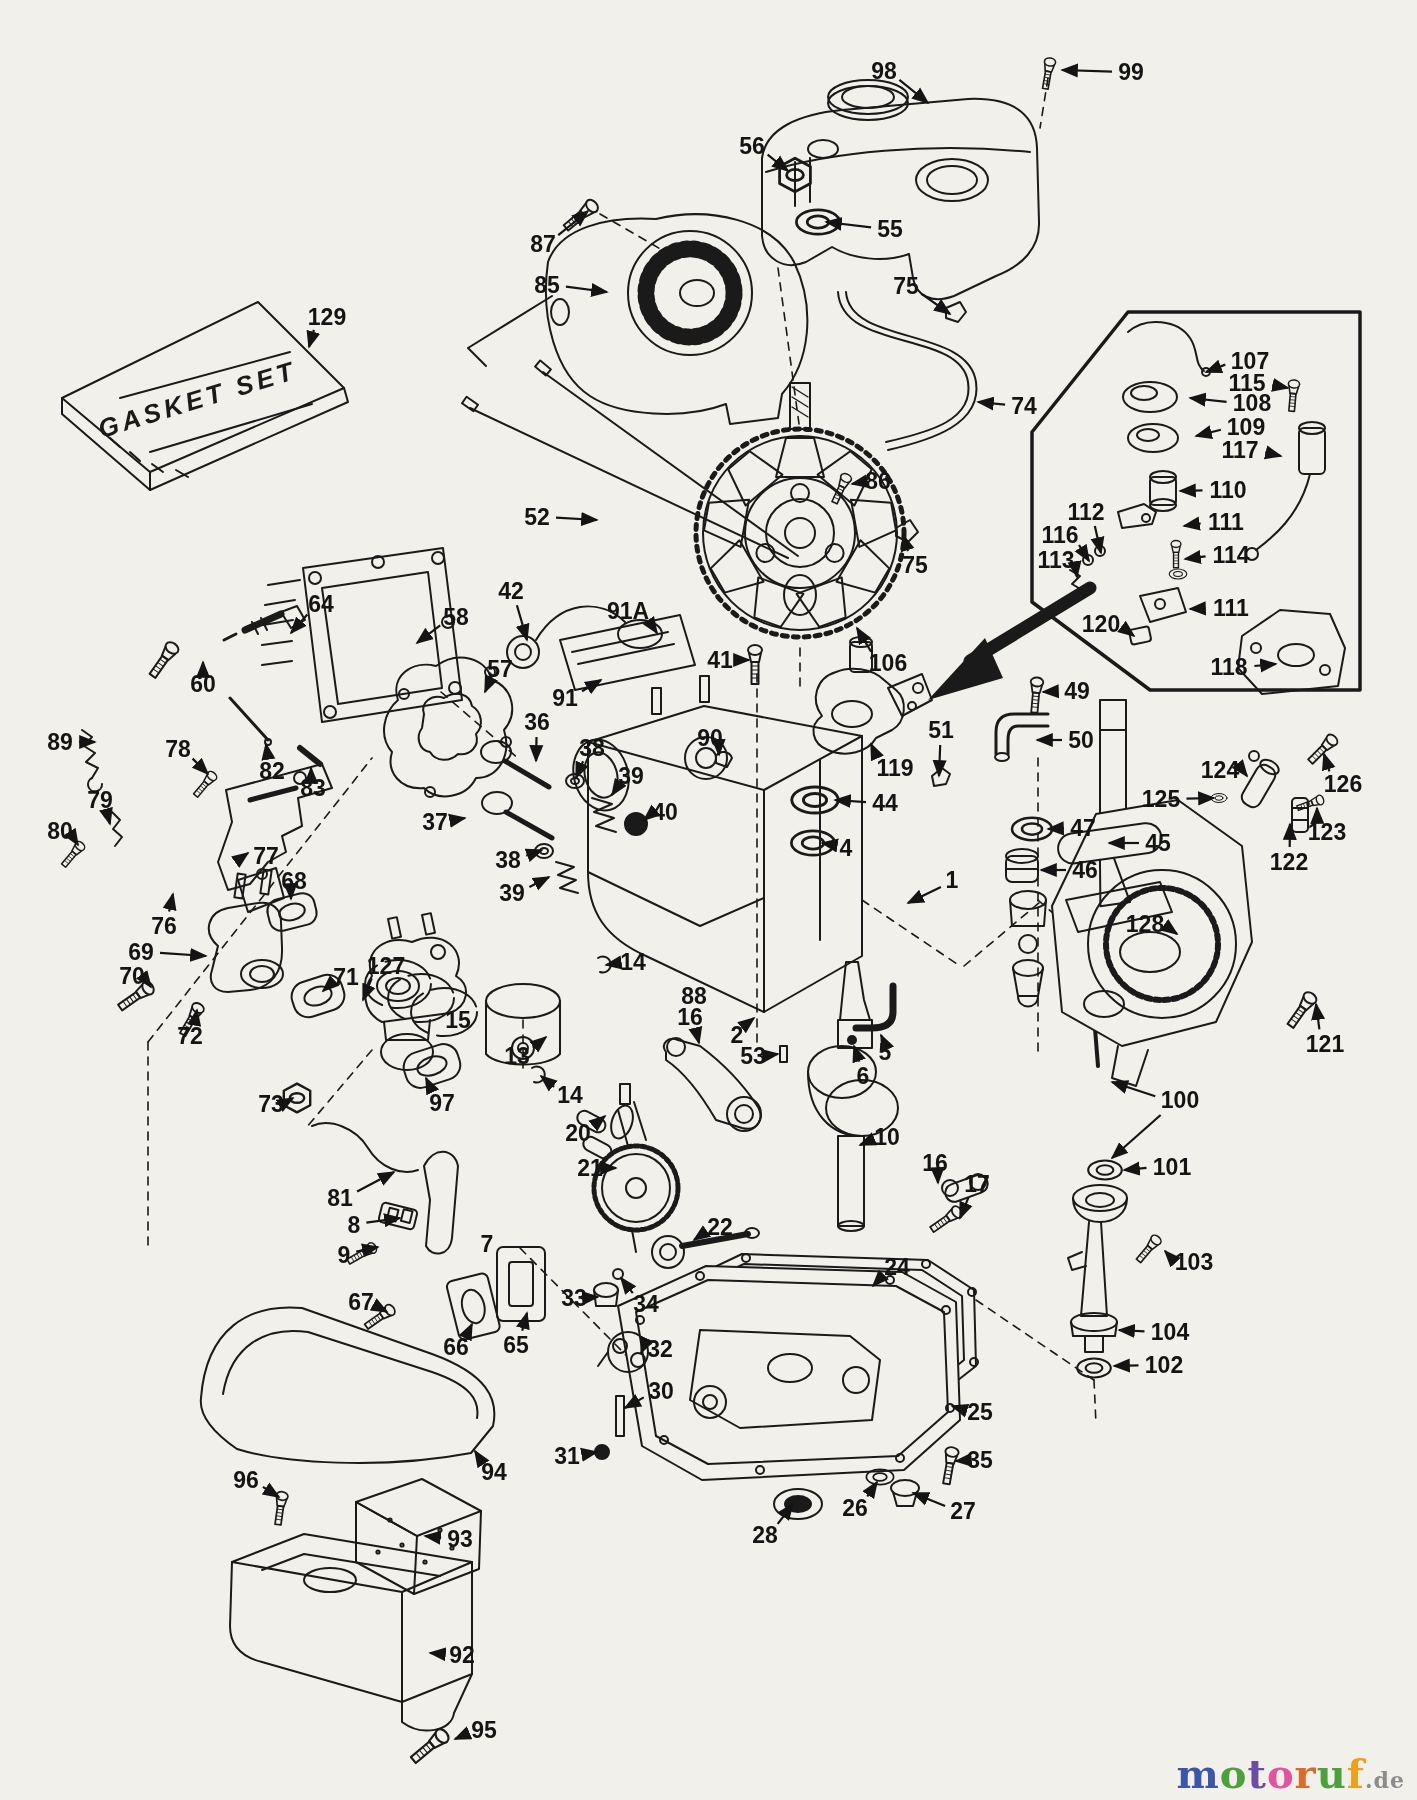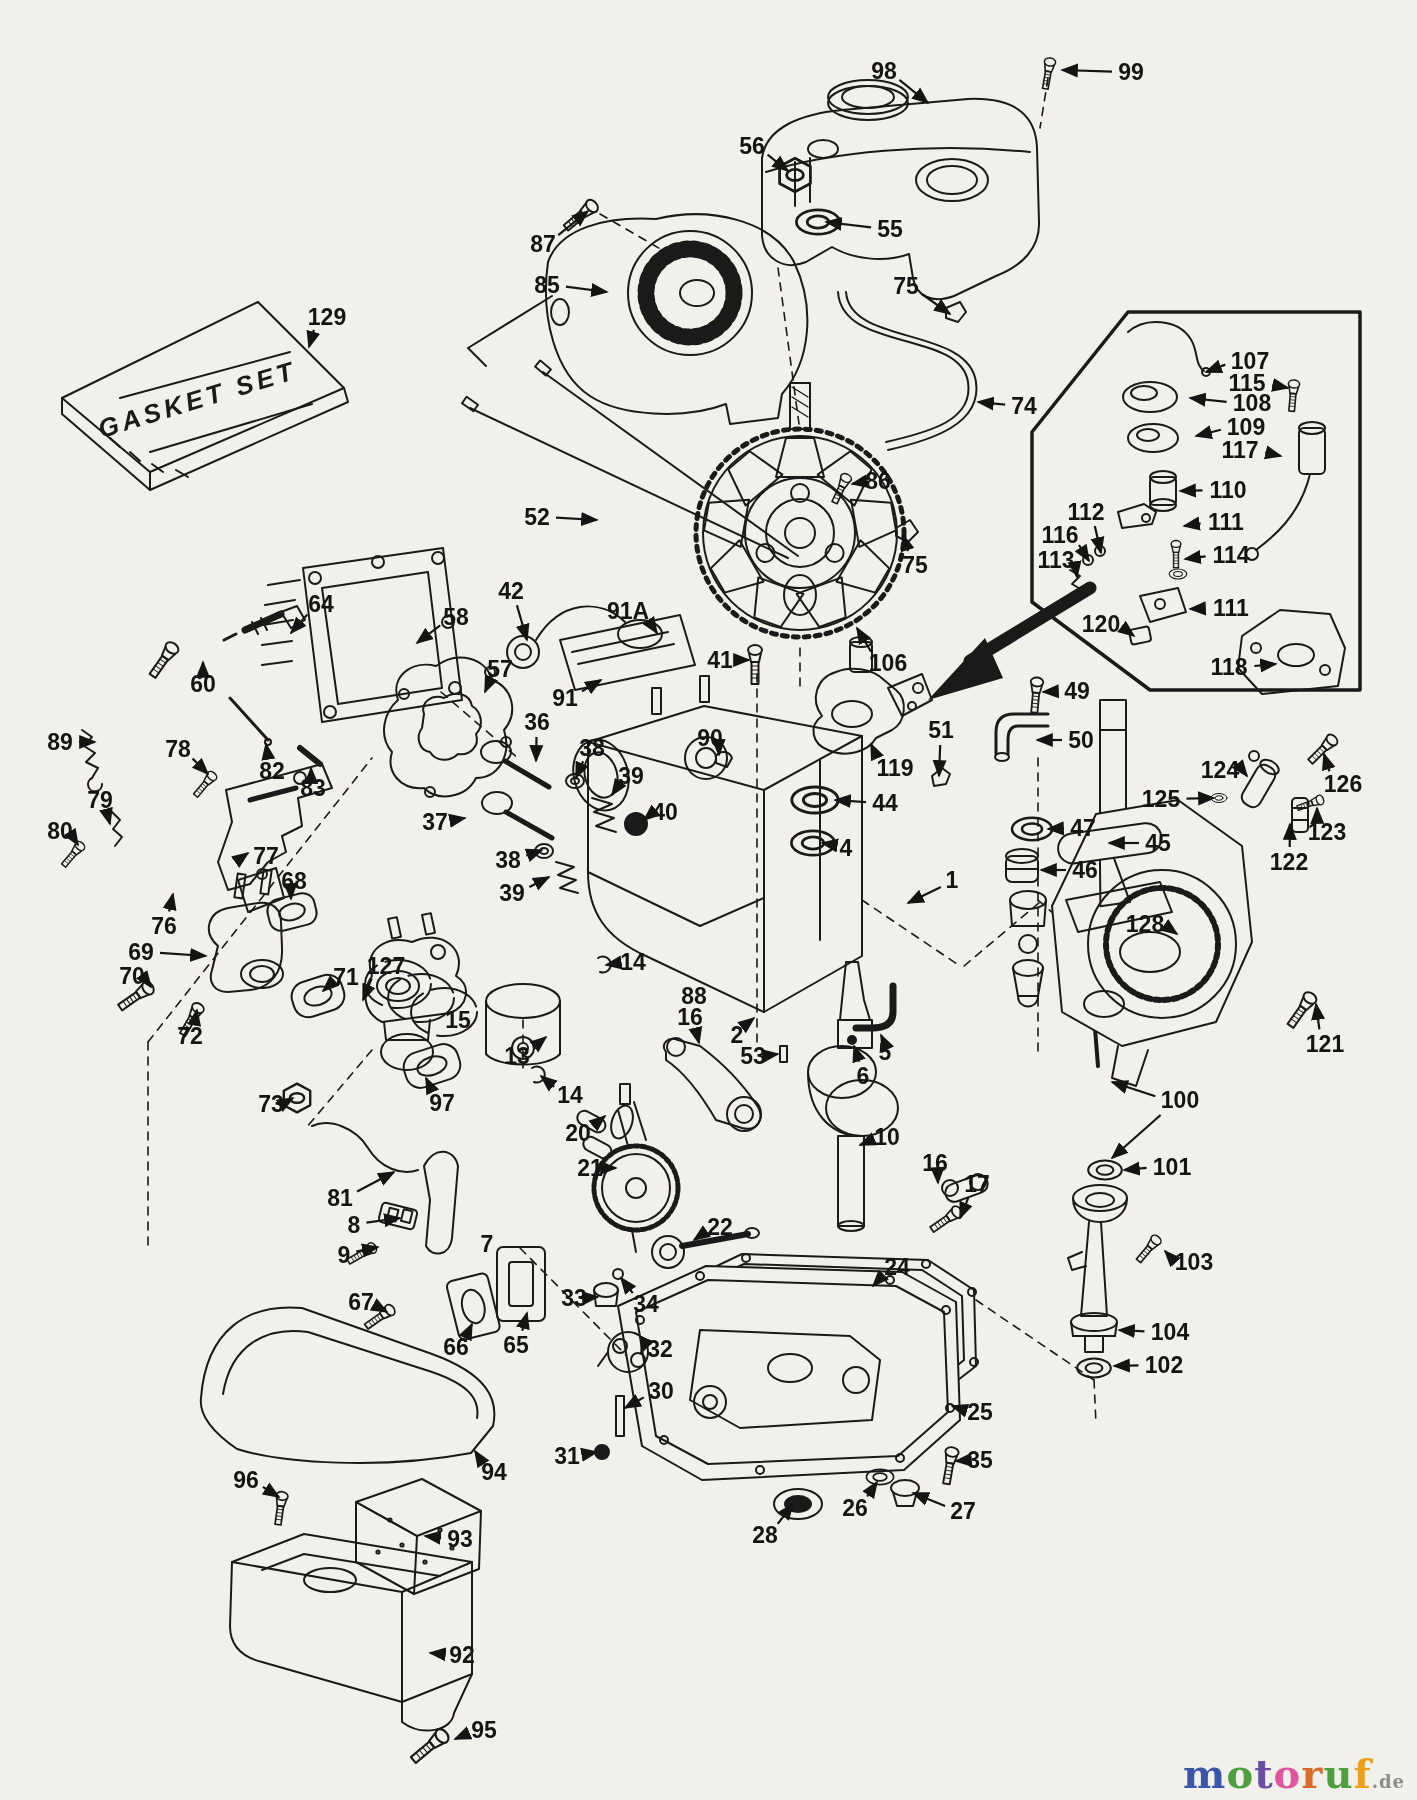--- a/index.html
+++ b/index.html
@@ -7,21 +7,21 @@
         font-family:"Liberation Sans",sans-serif;}
   svg{position:absolute;left:0;top:0;}
   .art{stroke:#1a1a1a;fill:none;stroke-width:2;stroke-linecap:round;stroke-linejoin:round;}
   .leader{stroke:#141414;stroke-width:2.2;fill:none;}
   .part-label{font-family:"Liberation Sans",sans-serif;font-weight:700;font-size:23px;
               fill:#141414;text-anchor:middle;dominant-baseline:central;}
   .gasket-text{font-family:"Liberation Sans",sans-serif;font-style:italic;font-weight:700;
                font-size:26px;letter-spacing:4px;fill:#1a1a1a;stroke:none;}
   .watermark{position:absolute;right:12px;bottom:6px;font-family:"DejaVu Serif",serif;
              font-weight:bold;font-size:40px;letter-spacing:1px;text-decoration:none;line-height:1;}
-  .watermark .suffix{font-size:18px;font-weight:bold;}
+  .watermark .suffix{font-size:22px;font-weight:bold;}
 </style>
 </head>
 <body>
 
 <div class="page">
 <svg id="diagram-svg" width="1417" height="1800" viewBox="0 0 1417 1800" xmlns="http://www.w3.org/2000/svg">
   <defs>
     <marker id="arrowhead" viewBox="0 0 10 8" refX="9" refY="4" markerWidth="8" markerHeight="7" orient="auto">
       <path d="M0,0 L10,4 L0,8 Z" fill="#141414"></path>
     </marker>

